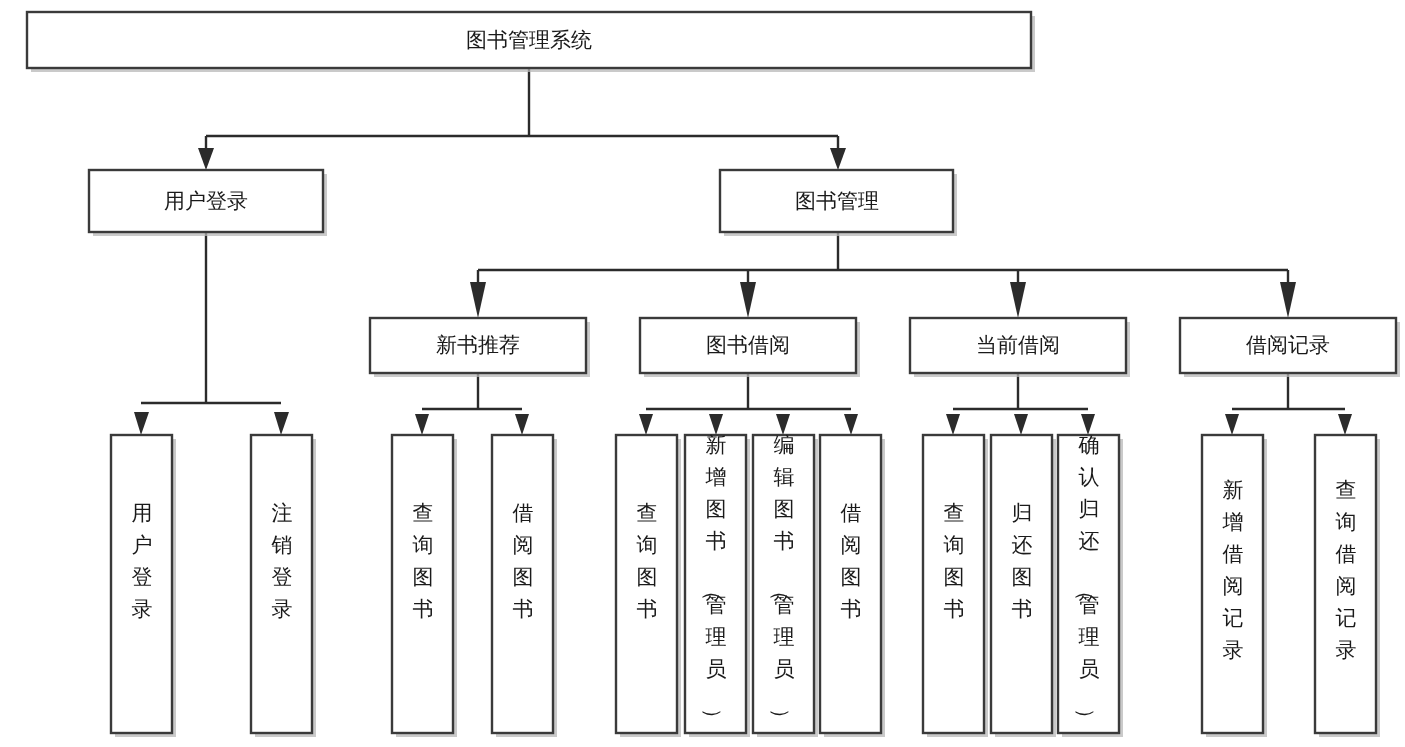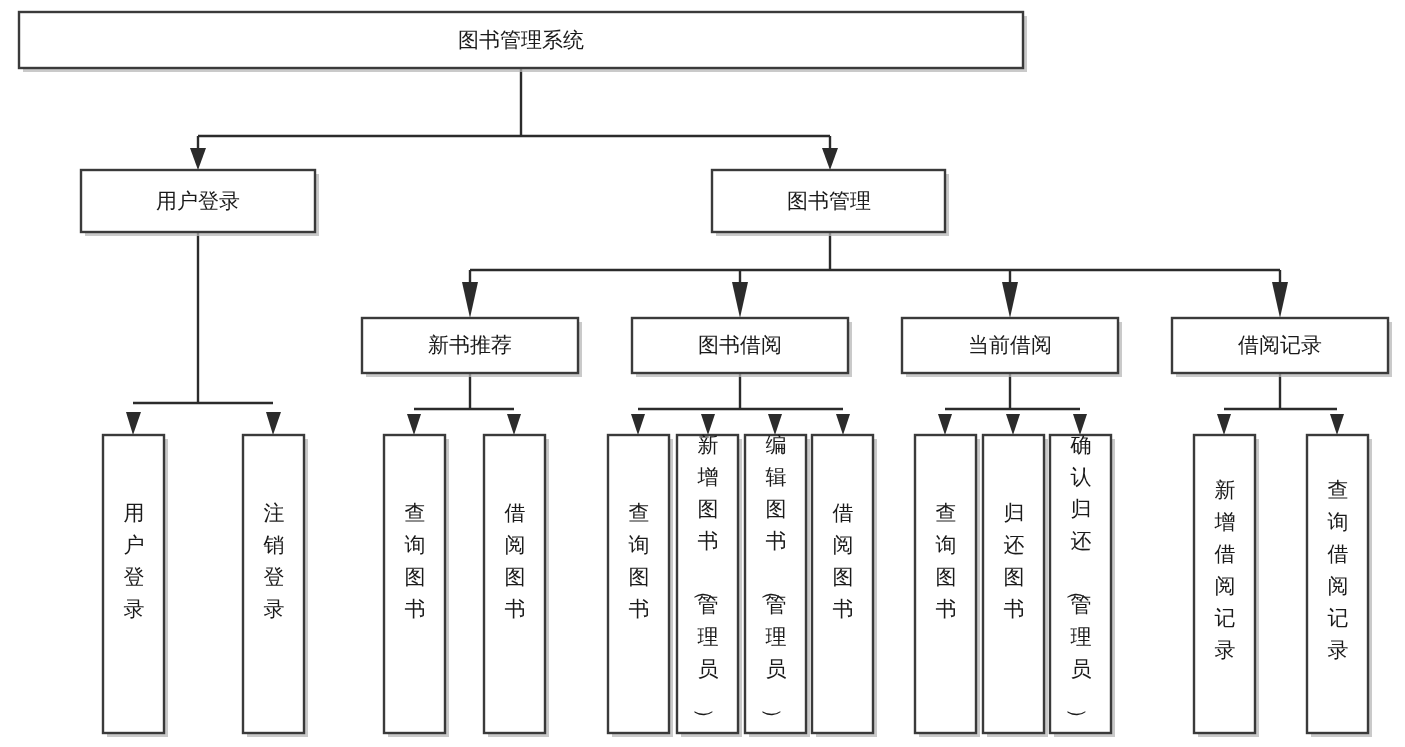--- a/index.html
+++ b/index.html
@@ -12,20 +12,21 @@
     width: 1405px;
     height: 747px;
     font-family: "DejaVu Sans", "Liberation Sans", sans-serif;
     overflow: hidden;
     position: relative;
   }
   #diagram-root {
     position: relative;
     width: 1145px;
     height: 747px;
+    padding-left: 8px;
   }
   svg.diagram {
     display: block;
     width: 1405px;
     height: 747px;
   }
   .node-box {
     fill: #ffffff;
     stroke: #3a3a3a;
     stroke-width: 2.4;

